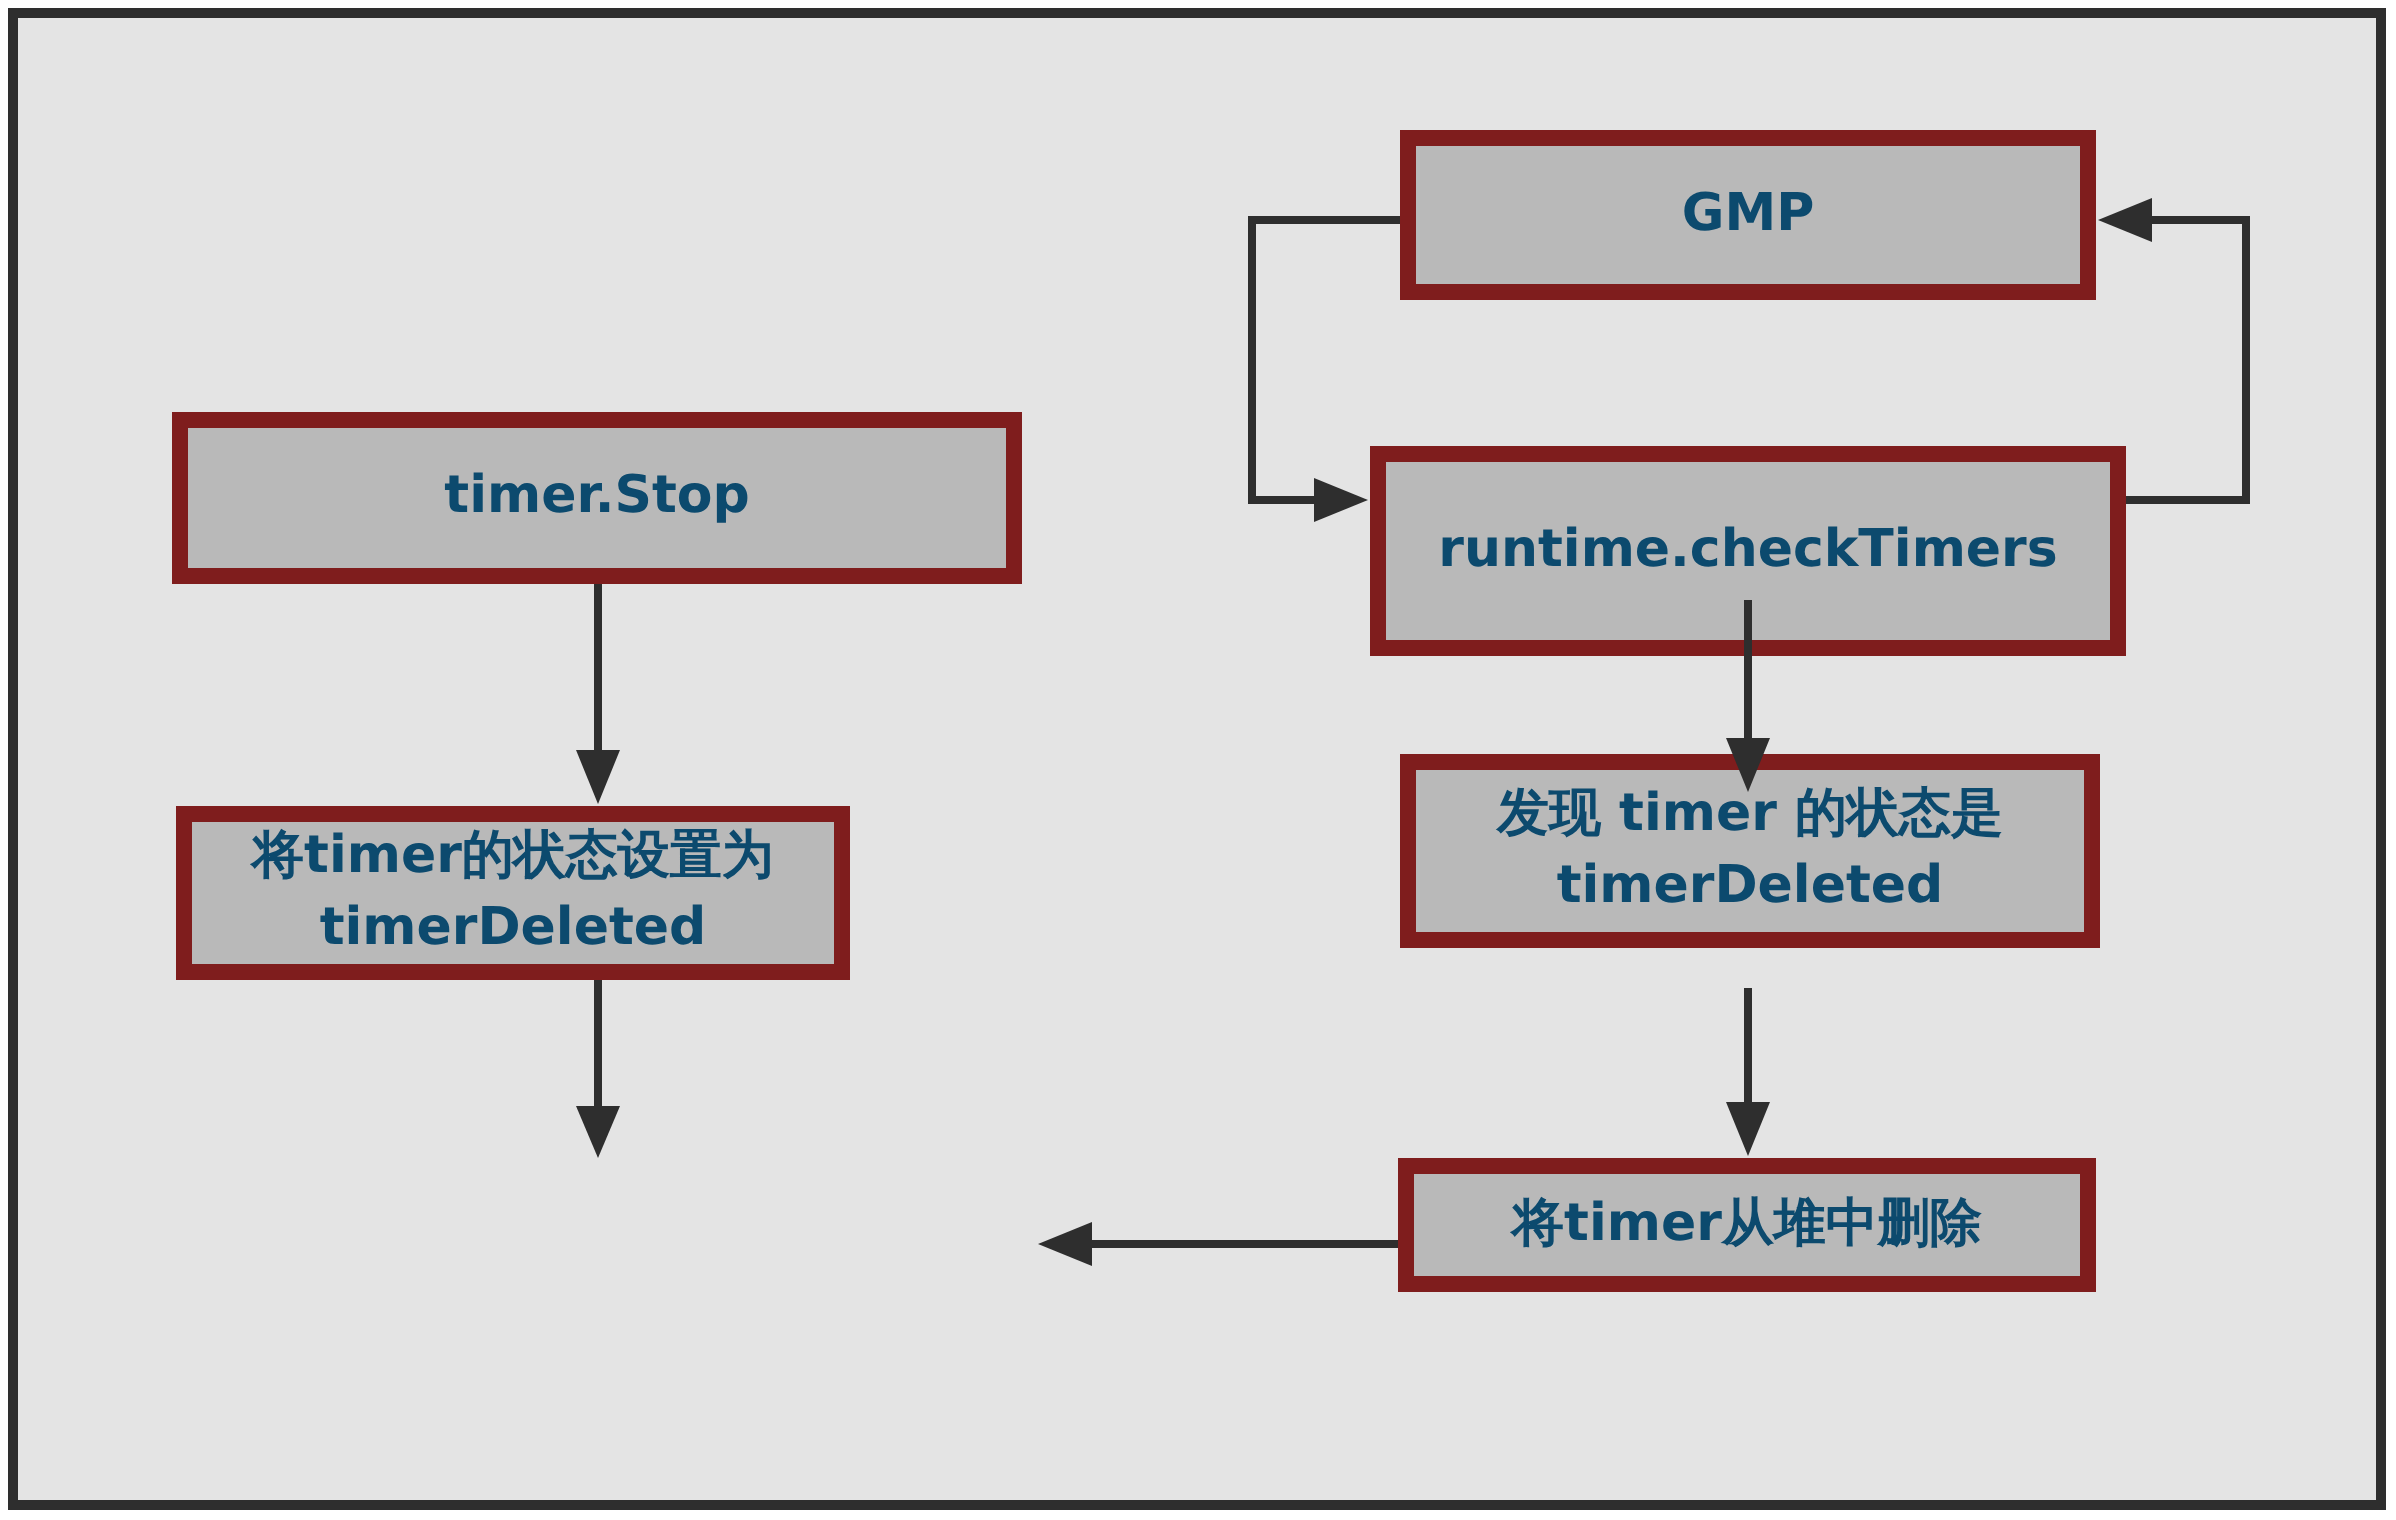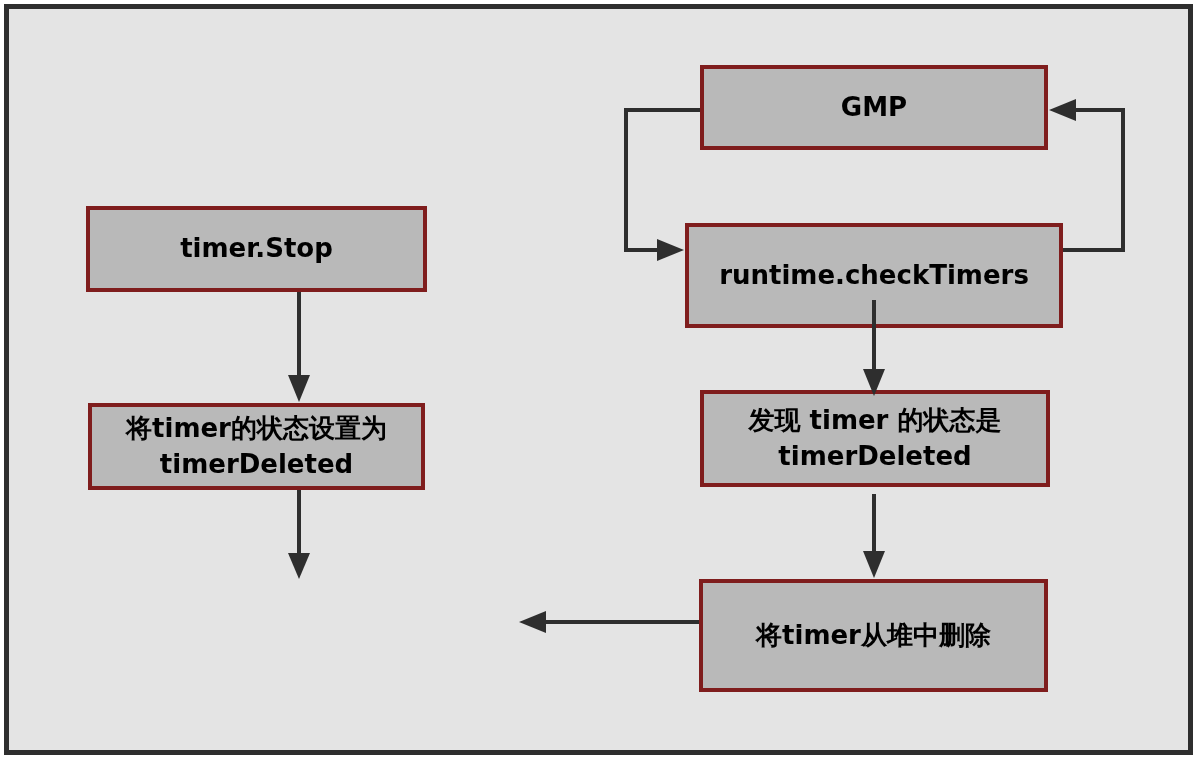--- a/index.html
+++ b/index.html
@@ -20,39 +20,39 @@
     top: 4px;
     width: 1189px;
     height: 751px;
     box-sizing: border-box;
     border: 5px solid #2e2e2e;
     background: #e4e4e4;
   }
   .node {
     position: absolute;
     box-sizing: border-box;
-    border: 4px solid #7f1d1d;
+    border: 8px solid #7f1d1d;
     background: #b9b9b9;
-    color: #000000;
+    color: #0c4a6e;
     font-weight: bold;
     font-size: 26px;
     line-height: 1.35;
     display: flex;
     align-items: center;
     justify-content: center;
     text-align: center;
     white-space: pre-line;
   }
-  #node-timer-stop       { left:  86px; top: 206px; width: 341px; height:  86px; }
+  #node-timer-stop       { left:  86px; top: 206px; width: 425px; height:  86px; }
   #node-set-state        { left:  88px; top: 403px; width: 337px; height:  87px; }
   #node-timer-heap       { left:  82px; top: 580px; width: 436px; height:  86px; }
   #node-gmp              { left: 700px; top:  65px; width: 348px; height:  85px; }
   #node-check-timers     { left: 685px; top: 195px; width: 378px; height: 105px; margin-top: 28px; }
-  #node-found-state      { left: 700px; top: 390px; width: 350px; height:  97px; }
-  #node-remove-from-heap { left: 699px; top: 579px; width: 349px; height:  113px; }
+  #node-found-state      { left: 700px; top: 377px; width: 350px; height:  97px; }
+  #node-remove-from-heap { left: 699px; top: 579px; width: 349px; height:  67px; }
   svg.arrows {
     position: absolute;
     left: 0; top: 0;
     width: 1198px;
     height: 760px;
     pointer-events: none;
   }
   svg.arrows line, svg.arrows polyline {
     stroke: #2e2e2e;
     stroke-width: 4;

